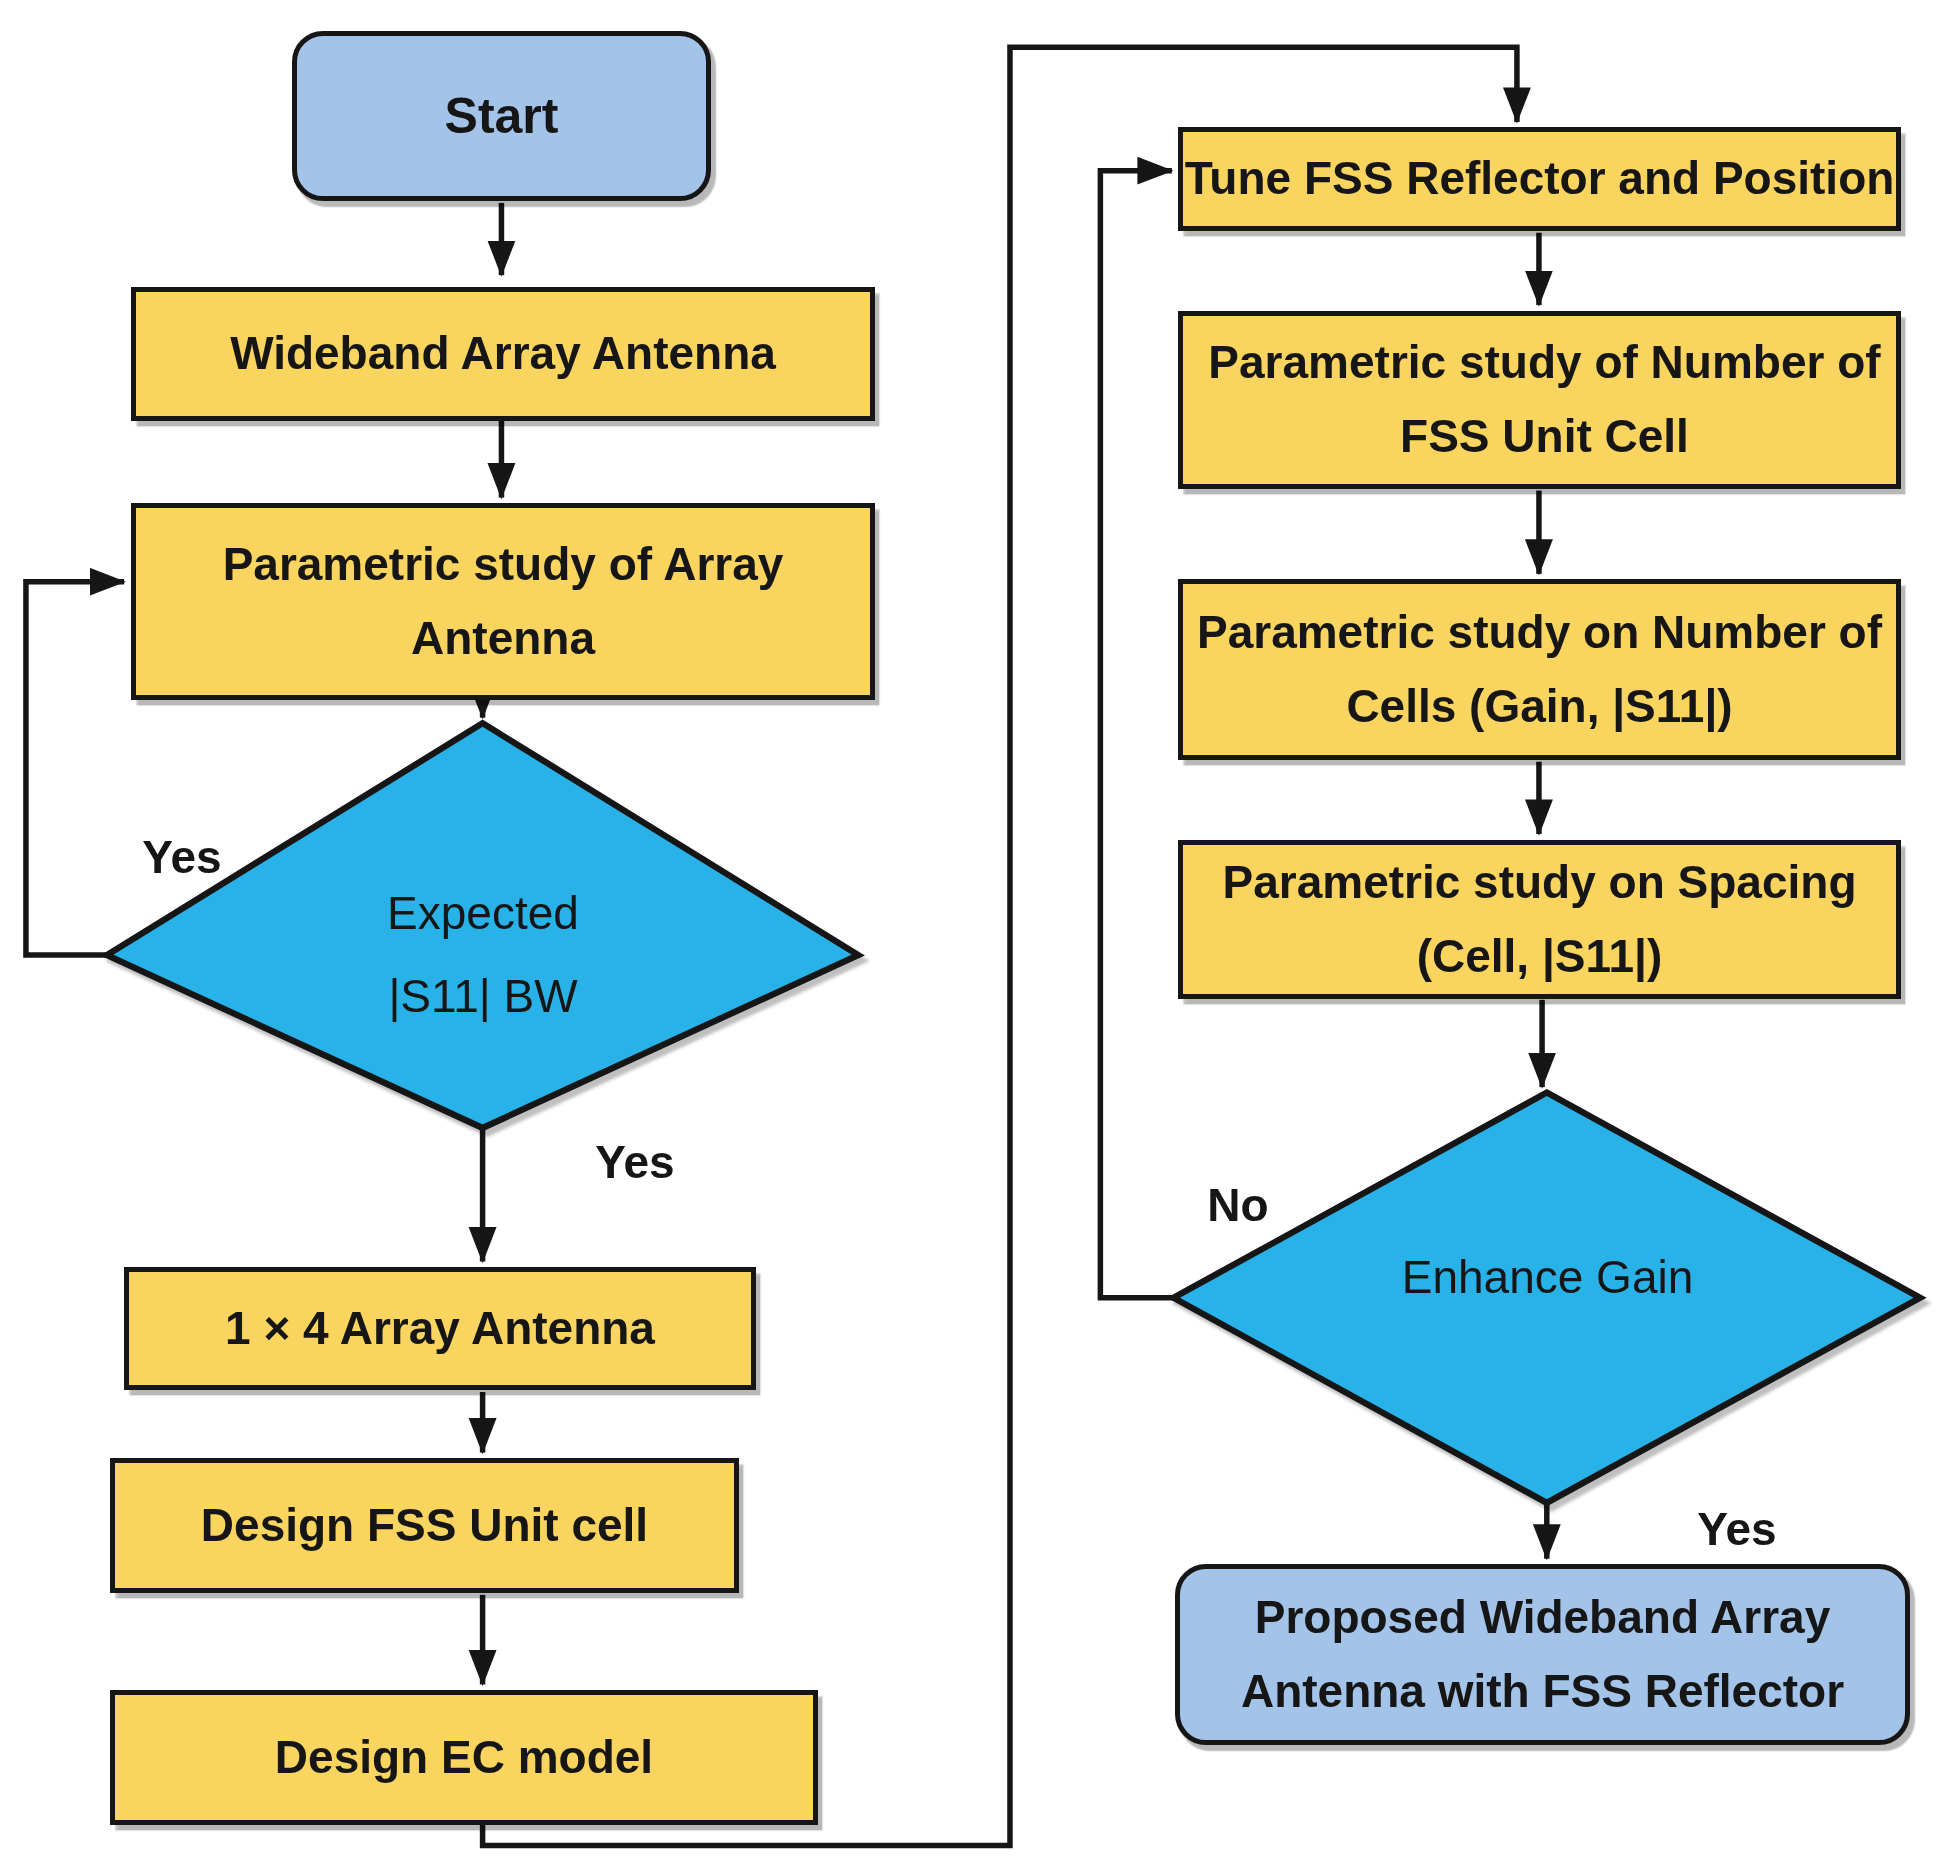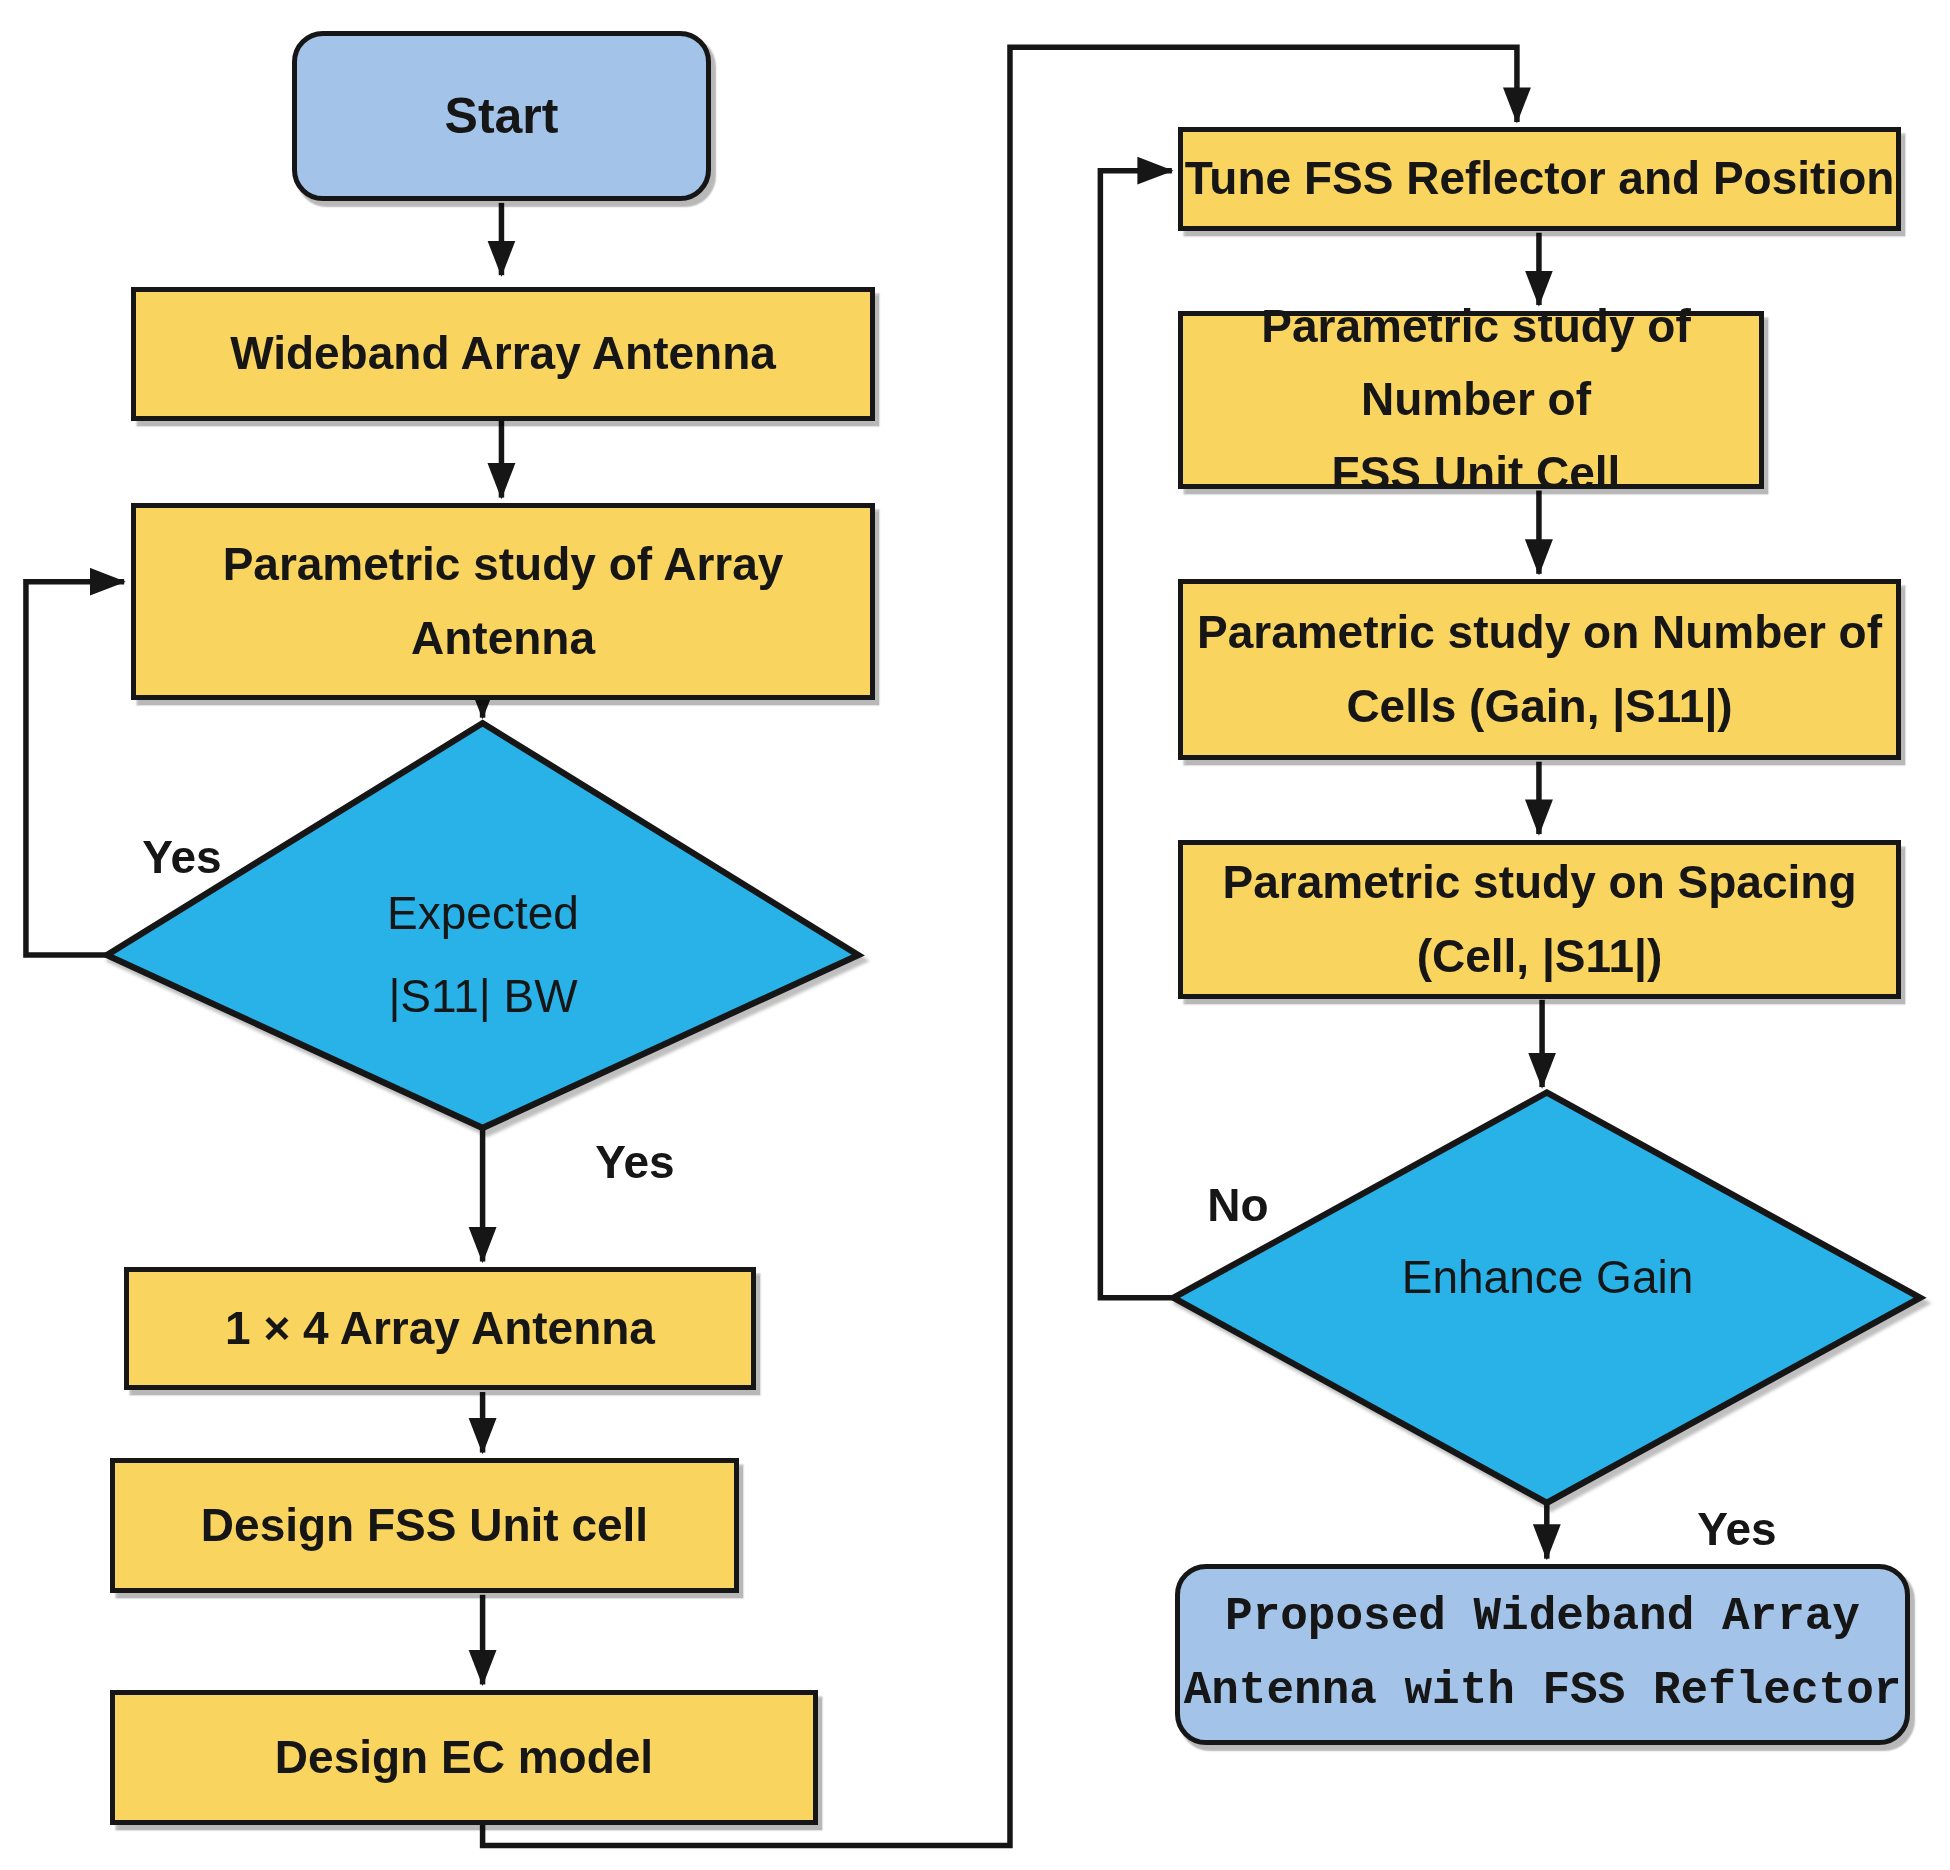--- a/index.html
+++ b/index.html
@@ -80,24 +80,24 @@
     font-size: 46px;
     white-space: nowrap;
   }
   #node-start { left: 292px; top: 31px; width: 419px; height: 170px; font-size: 50px; }
   #node-wideband { left: 131px; top: 287px; width: 744px; height: 134px; }
   #node-param-array { left: 131px; top: 503px; width: 744px; height: 197px; }
   #node-1x4 { left: 124px; top: 1267px; width: 632px; height: 123px; }
   #node-design-fss { left: 110px; top: 1458px; width: 629px; height: 135px; }
   #node-design-ec { left: 110px; top: 1690px; width: 708px; height: 135px; }
   #node-tune { left: 1178px; top: 127px; width: 723px; height: 104px; }
-  #node-param-unitcell { left: 1178px; top: 311px; width: 586px; height: 178px; padding-left: 10px; }
+  #node-param-unitcell { left: 1178px; top: 311px; width: 723px; height: 178px; padding-left: 10px; }
   #node-param-cells { left: 1178px; top: 579px; width: 723px; height: 181px; }
   #node-param-spacing { left: 1178px; top: 840px; width: 723px; height: 159px; }
-  #node-proposed { left: 1175px; top: 1564px; width: 735px; height: 181px; font-family: Liberation Mono, monospace; }
+  #node-proposed { left: 1175px; top: 1564px; width: 735px; height: 181px; }
   #label-expected-s11 { left: 208px; top: 833px; width: 550px; height: 244px; }
   #label-enhance-gain { left: 1233px; top: 1199px; width: 629px; height: 157px; }
   #edge-label-yes-loop { left: 182px; top: 857px; }
   #edge-label-yes-down { left: 635px; top: 1162px; }
   #edge-label-no-loop { left: 1238px; top: 1205px; }
   #edge-label-yes-final { left: 1737px; top: 1529px; }
 </style>
 </head>
 <body>
 

